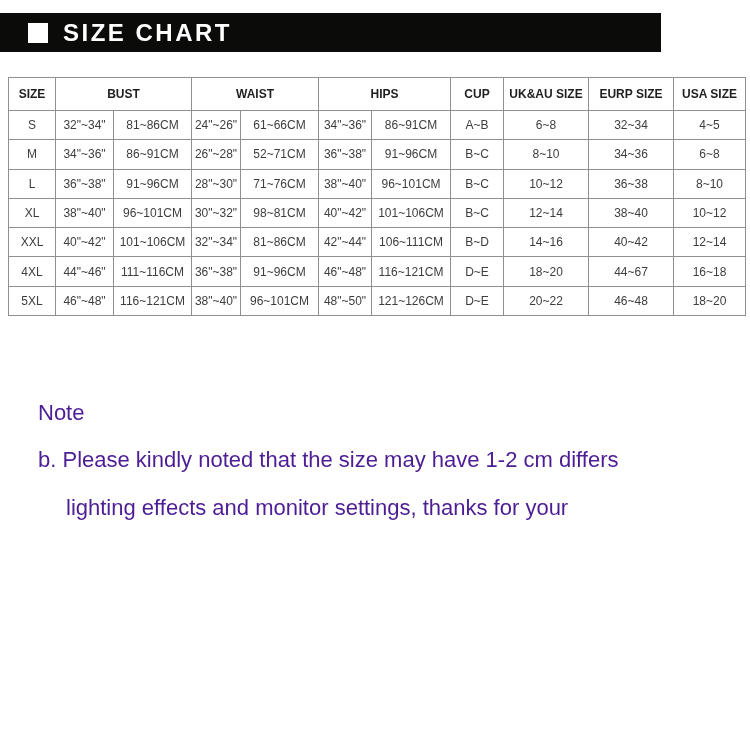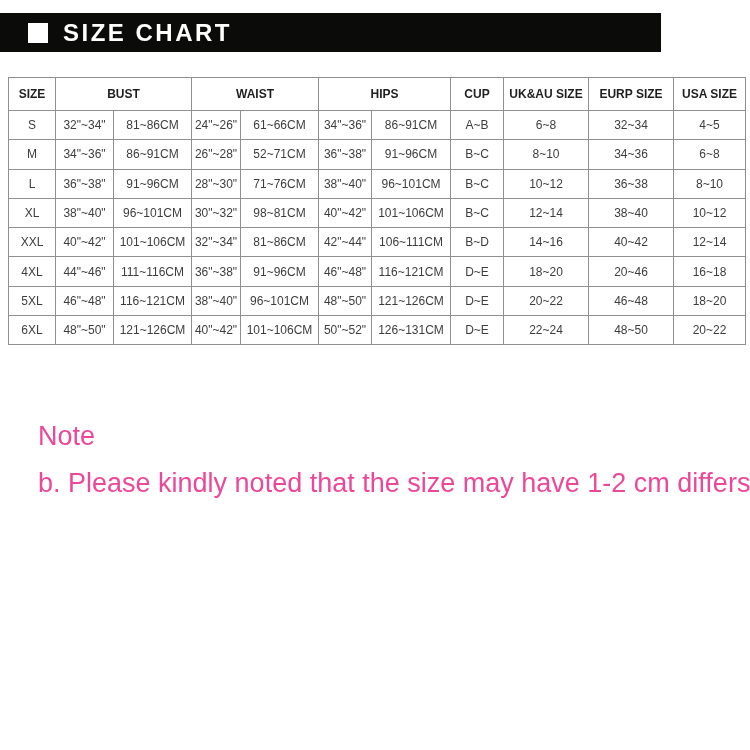--- a/index.html
+++ b/index.html
@@ -73,23 +73,22 @@
     font-weight: normal;
     color: #3d3d3d;
   }
 
   
   .notes {
     position: absolute;
     left: 38px;
     top: 399px;
     width: 700px;
-    color: #ec4899;
-    font-size: 27px;
-    margin-top: 24px;
+    color: #4c1d95;
+    font-size: 22px;
   }
   .note-heading {
     line-height: 27px;
     margin-bottom: 20px;
   }
   .note-line {
     line-height: 27px;
     margin-bottom: 21px;
     white-space: nowrap;
   }
@@ -202,52 +201,40 @@
         <tr>
           <td>4XL</td>
           <td>44"~46"</td>
           <td>111~116CM</td>
           <td>36"~38"</td>
           <td>91~96CM</td>
           <td>46"~48"</td>
           <td>116~121CM</td>
           <td>D~E</td>
           <td>18~20</td>
-          <td>20~46</td>
+          <td>44~67</td>
           <td>16~18</td>
         </tr>
         <tr>
           <td>5XL</td>
           <td>46"~48"</td>
           <td>116~121CM</td>
           <td>38"~40"</td>
           <td>96~101CM</td>
           <td>48"~50"</td>
           <td>121~126CM</td>
           <td>D~E</td>
           <td>20~22</td>
           <td>46~48</td>
           <td>18~20</td>
         </tr>
-        <tr>
-          <td>6XL</td>
-          <td>48"~50"</td>
-          <td>121~126CM</td>
-          <td>40"~42"</td>
-          <td>101~106CM</td>
-          <td>50"~52"</td>
-          <td>126~131CM</td>
-          <td>D~E</td>
-          <td>22~24</td>
-          <td>48~50</td>
-          <td>20~22</td>
-        </tr>
       </tbody>
   </table>
 
   <div class="notes">
     <div class="note-heading">Note</div>
     <div id="note-lines">
         <div class="note-line">b. Please kindly noted that the size may have 1-2 cm differs</div>
+        <div class="note-line wrap">lighting effects and monitor settings, thanks for your</div>
       </div>
   </div>
 
 </div>
 
 </body></html>

